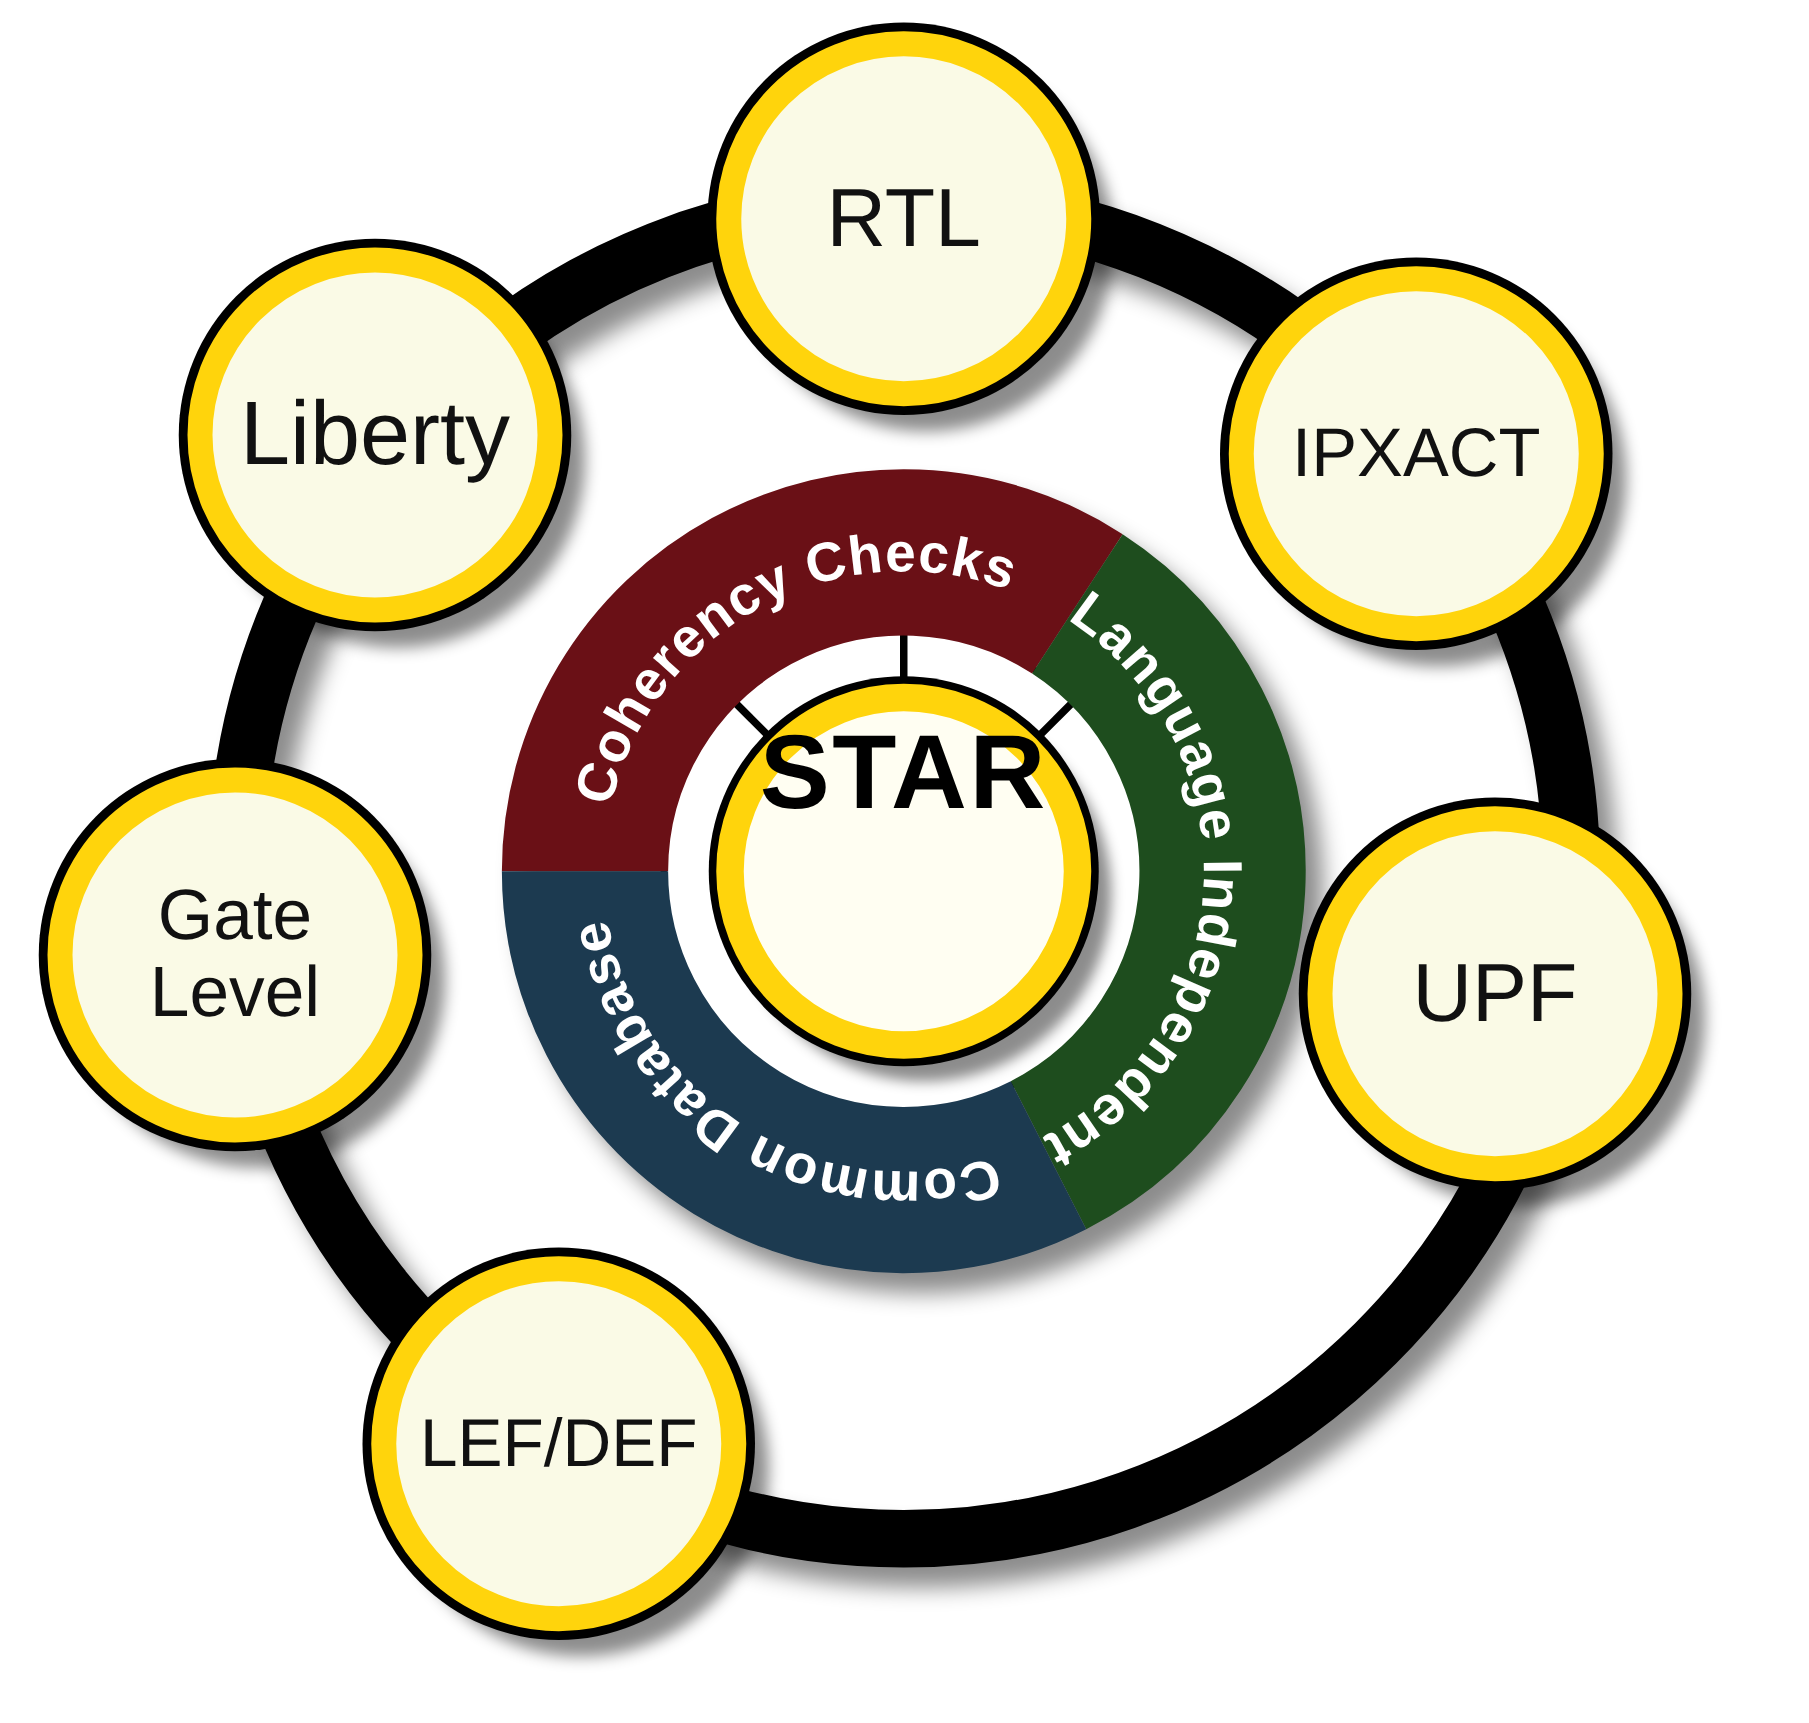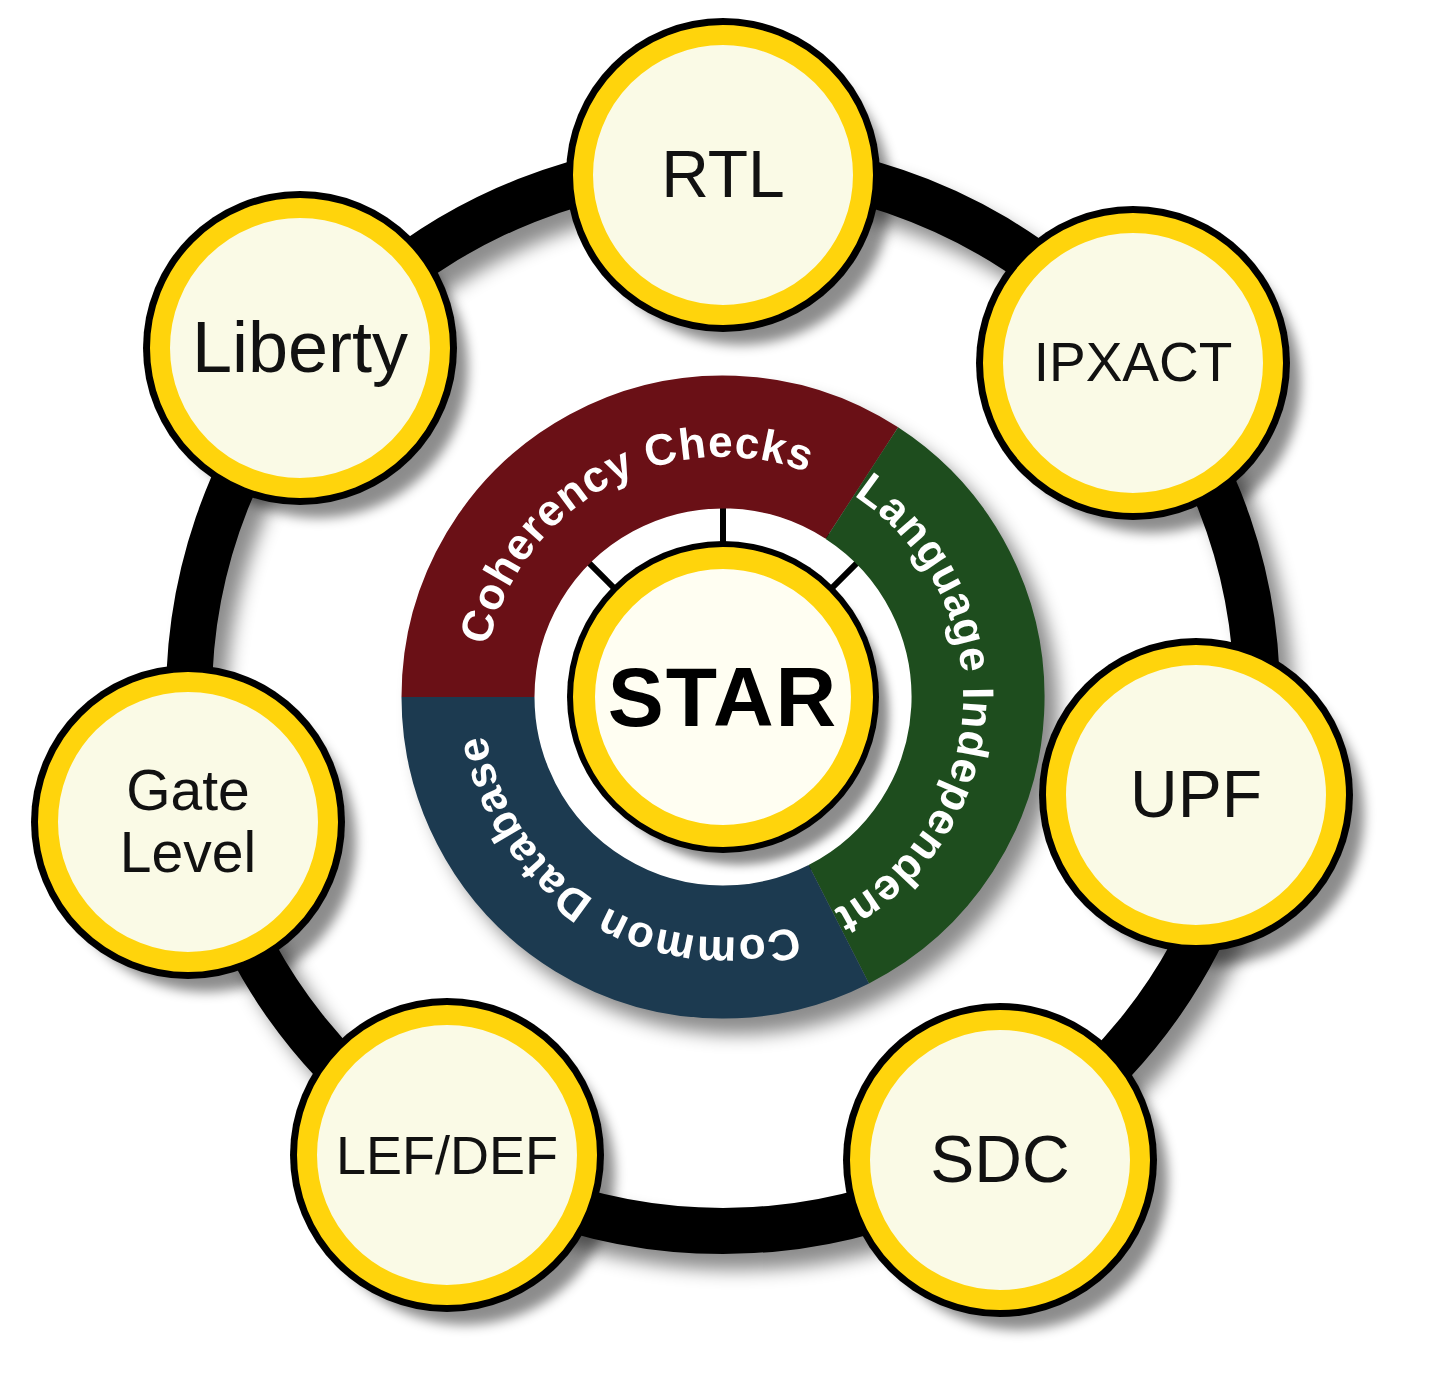--- a/index.html
+++ b/index.html
@@ -42,41 +42,41 @@
     font-size: 72px;
     color: #111111;
     line-height: 1.08;
     max-width: 235px;
   }
   .node--rtl  { left: 573px;  top: 25px; }
   .node--ipxact { left: 983px;  top: 213px; }
   .node--upf  { left: 1046px; top: 645px; text-align: center; }
   .node--sdc  { left: 850px;  top: 1010px; }
   .node--lefdef { left: 297px; top: 1005px; }
-  .node--gate { left: 38px;   top: 672px; }
+  .node--gate { left: 38px;   top: 614px; }
   .node--liberty { left: 150px; top: 198px; }
 
   .node--rtl .label, .node--upf .label, .node--sdc .label { font-size: 66px; }
   .node--ipxact .label { font-size: 55px; }
   .node--lefdef .label { font-size: 54px; }
   .node--gate .label   { font-size: 57px; }
 
   
   .hub {
     position: absolute;
     left: 573px;
     top: 547px;
     width: 256px;
     height: 256px;
     box-sizing: content-box;
     background: #FFFEF2;
     border: 22px solid #FFD40C;
     border-radius: 50%;
     display: flex;
-    align-items: center;
+    align-items: flex-start;
     justify-content: center;
     box-shadow: 0 0 0 6px #000000, 16px 18px 10px rgba(0,0,0,0.45);
   }
   .hub .label {
     font-size: 84px;
     font-weight: bold;
     color: #000000;
     letter-spacing: 2px;
   }
 </style>
@@ -119,23 +119,20 @@
 
   <div class="node node--rtl">
     <span class="label">RTL</span>
   </div>
   <div class="node node--ipxact">
     <span class="label">IPXACT</span>
   </div>
   <div class="node node--upf">
     <span class="label">UPF</span>
   </div>
-  <div class="node node--sdc">
-    <span class="label">SDC</span>
-  </div>
   <div class="node node--lefdef">
     <span class="label">LEF/DEF</span>
   </div>
   <div class="node node--gate">
     <span class="label">Gate Level</span>
   </div>
   <div class="node node--liberty">
     <span class="label">Liberty</span>
   </div>
 

